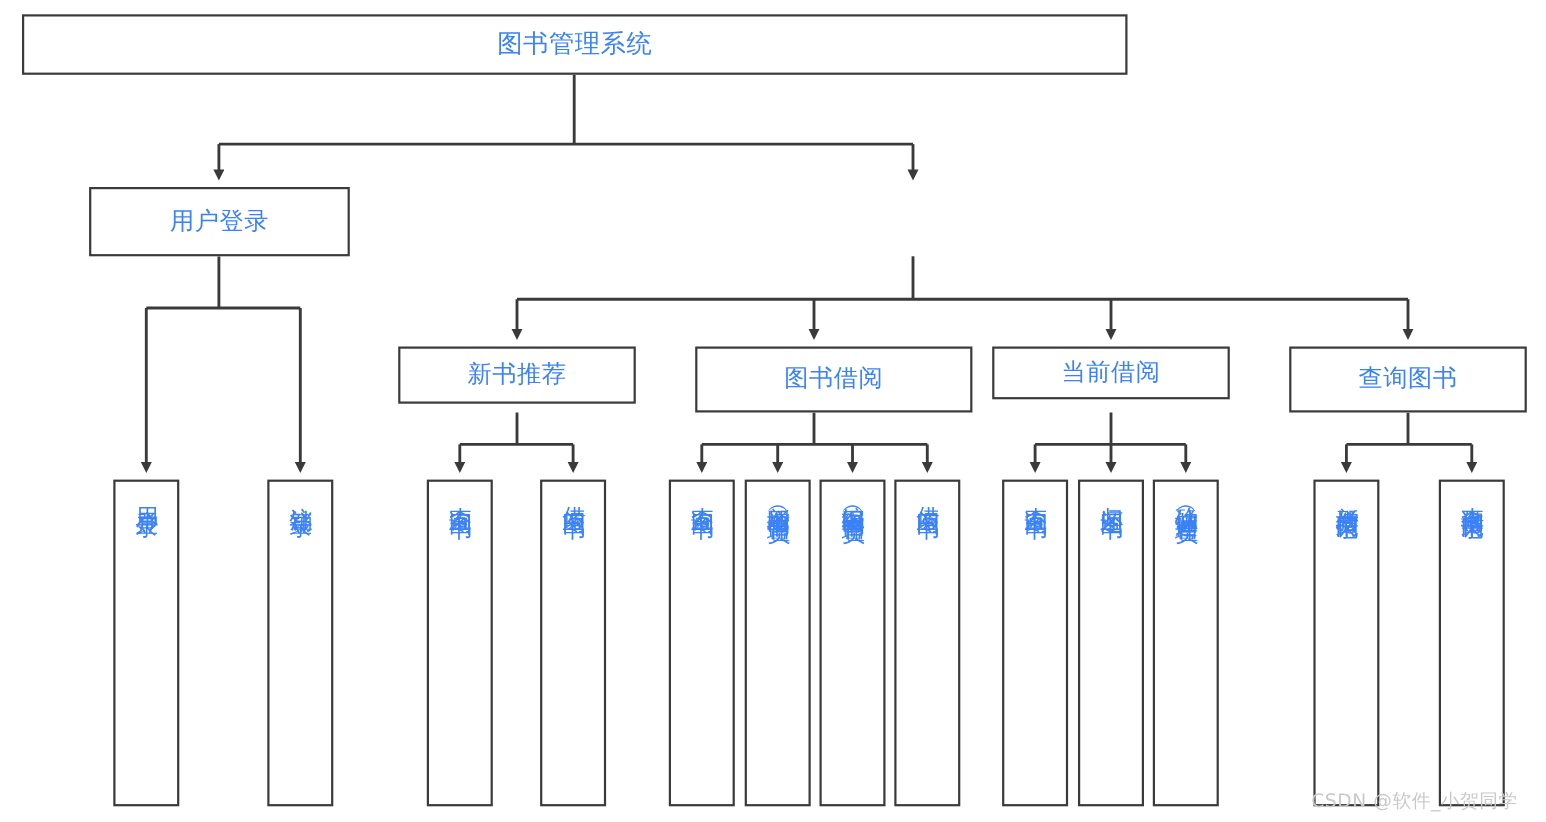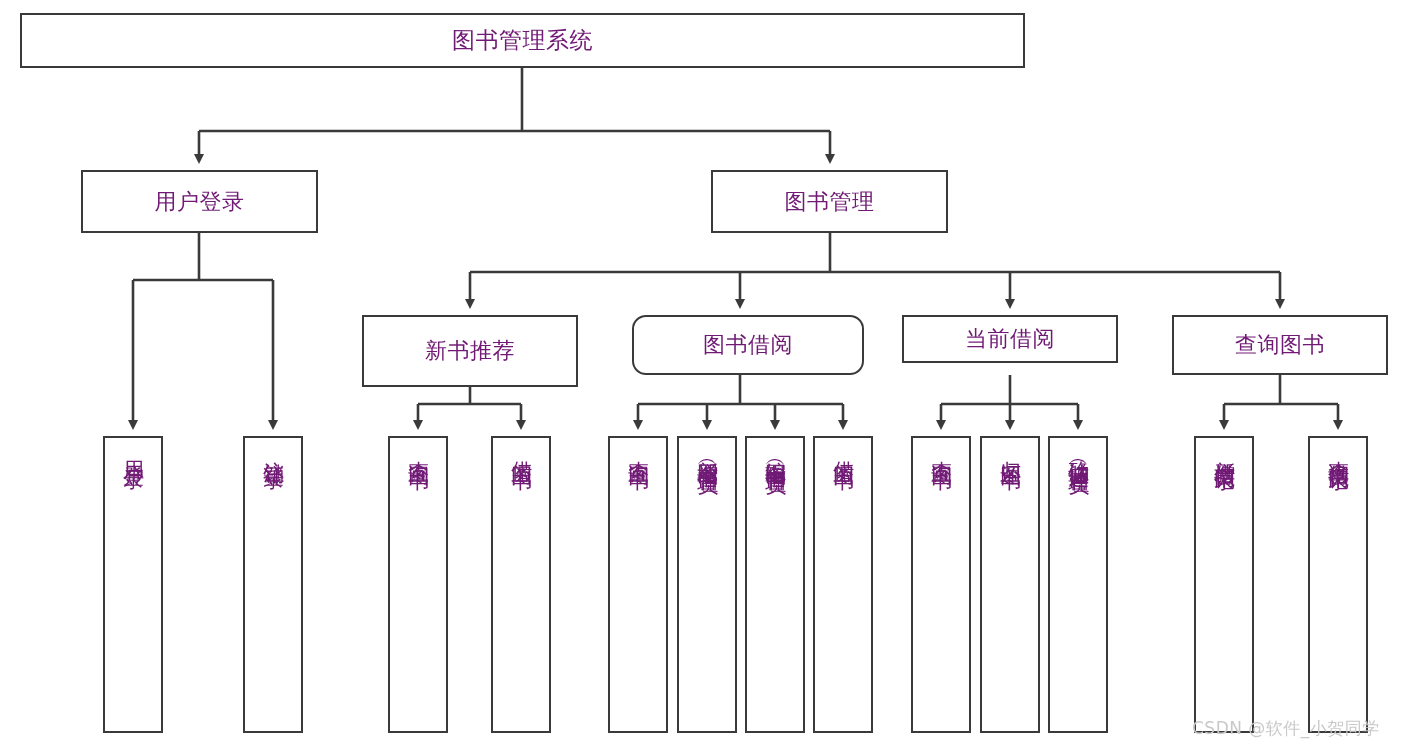--- a/index.html
+++ b/index.html
@@ -26,21 +26,21 @@
     pointer-events: none;
   }
   .node {
     position: absolute;
     box-sizing: border-box;
     border: 2px solid #3a3a3a;
     background: #ffffff;
     display: flex;
     align-items: center;
     justify-content: center;
-    color: #701a75;
+    color: #3b82f6;
   }
   .node .lbl {
     display: block;
     text-align: center;
     letter-spacing: 0.5px;
   }
   
   .node.horiz .lbl {
     font-size: 22px;
     line-height: 1.15;
@@ -130,28 +130,25 @@
     </g>
   </svg>
 
   <div class="node horiz root" style="left:20px; top:13px; width:1005px; height:55px;">
     <span class="lbl">图书管理系统</span>
   </div>
 
   <div class="node horiz" style="left:81px; top:170px; width:237px; height:63px;">
     <span class="lbl">用户登录</span>
   </div>
-  <div class="node horiz" style="left:711px; top:170px; width:237px; height:63px;">
-    <span class="lbl">图书管理</span>
-  </div>
-
-  <div class="node horiz" style="left:362px; top:315px; width:216px; height:72px;">
+
+  <div class="node horiz" style="left:362px; top:315px; width:216px; height:52px;">
     <span class="lbl">新书推荐</span>
   </div>
-  <div class="node horiz" style="left:632px; top:315px; width:232px; height:60px;border-radius:14px;">
+  <div class="node horiz" style="left:632px; top:315px; width:252px; height:60px;">
     <span class="lbl">图书借阅</span>
   </div>
   <div class="node horiz" style="left:902px; top:315px; width:216px; height:48px;">
     <span class="lbl">当前借阅</span>
   </div>
   <div class="node horiz" style="left:1172px; top:315px; width:216px; height:60px;">
     <span class="lbl">查询图书</span>
   </div>
 
   <div class="node vert" style="left:103px; top:436px; width:60px; height:297px;">

